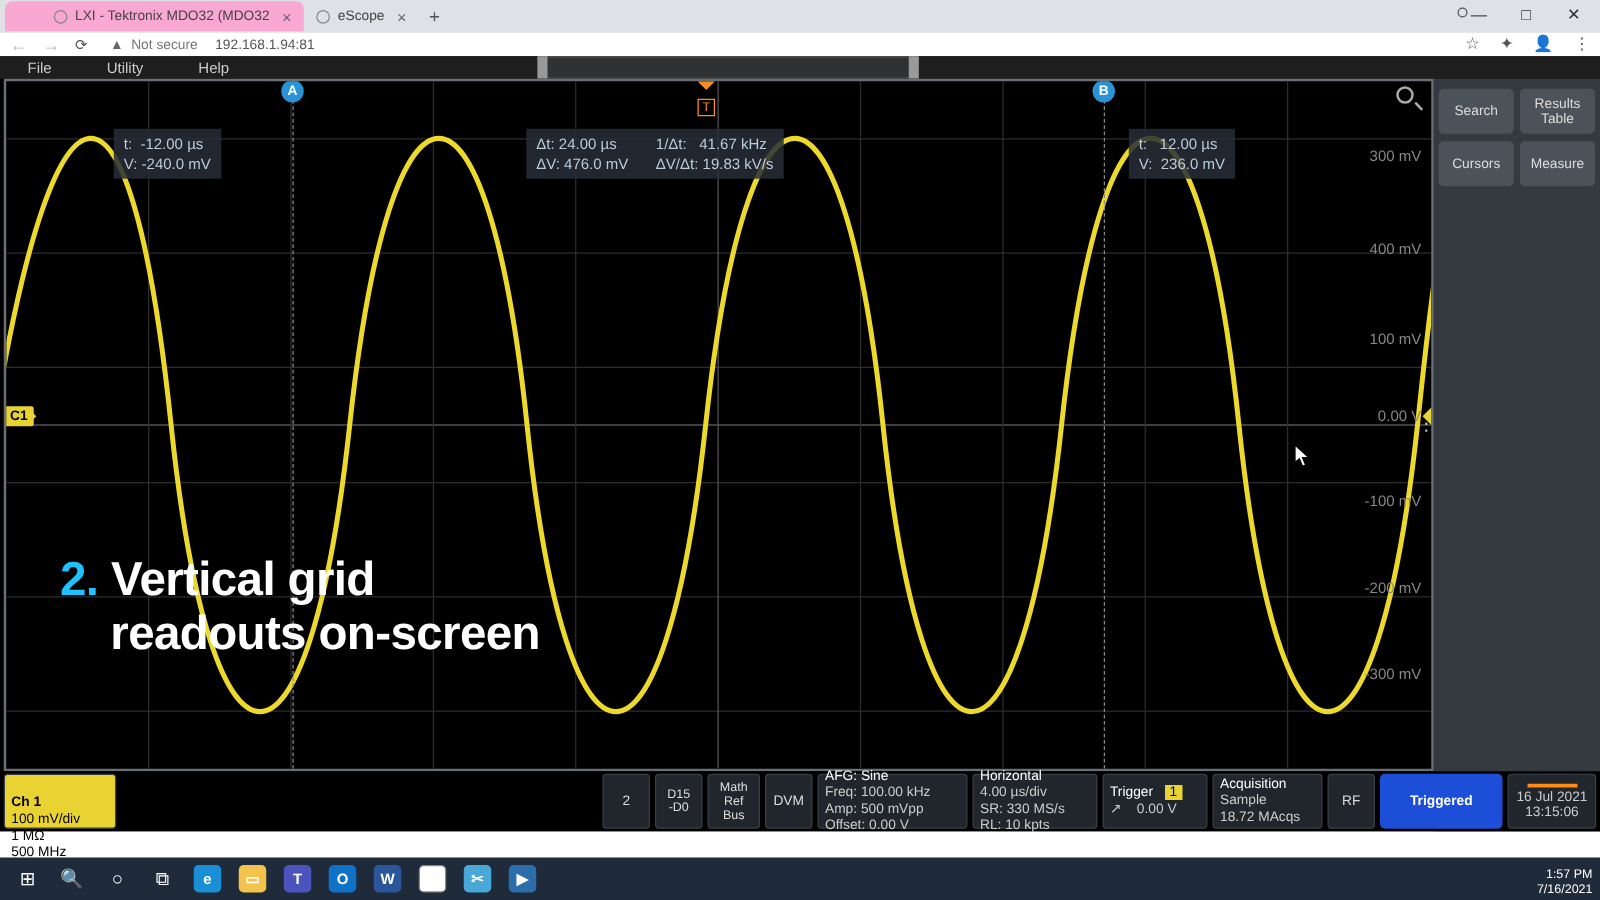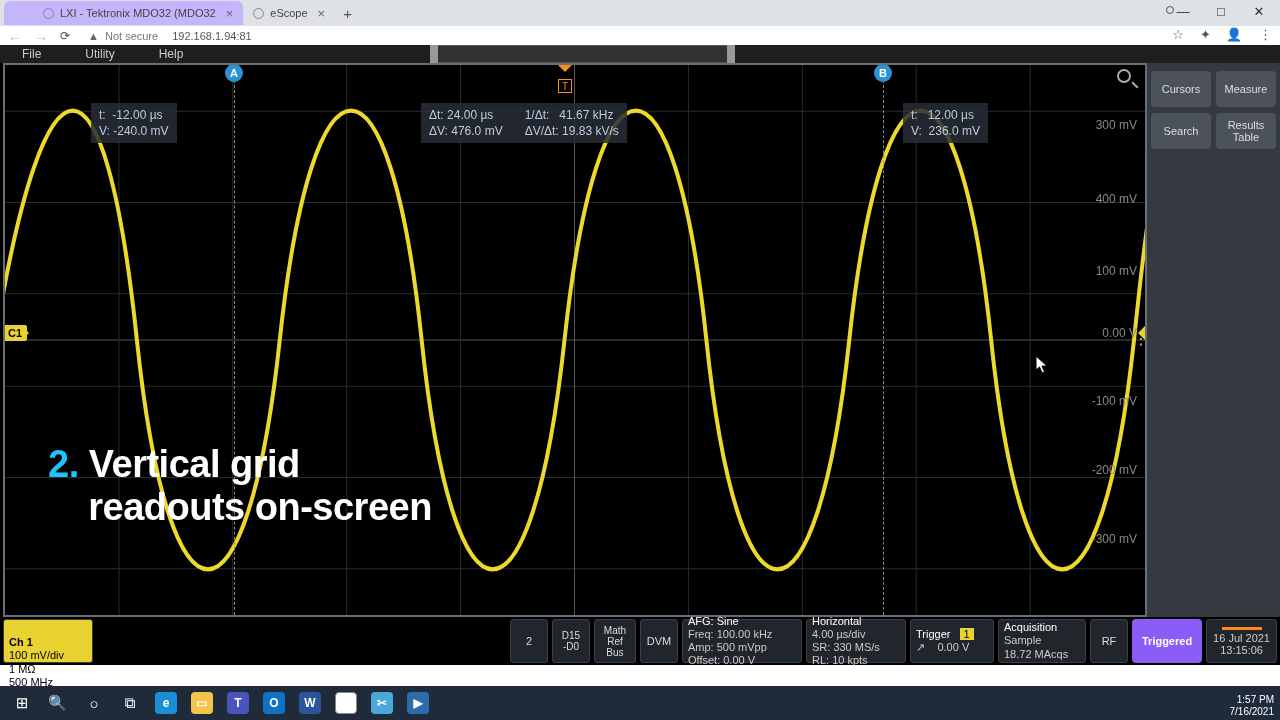--- a/index.html
+++ b/index.html
@@ -3,21 +3,21 @@
 <meta charset="utf-8">
 <style>
   * { box-sizing: border-box; margin: 0; padding: 0; font-family: Arial, Helvetica, sans-serif; }
   html, body { width: 1280px; height: 720px; overflow: hidden; background: #fff; }
   
   
   .chrome     { position:absolute; left:0; top:0; right:0; height:45px; background:#dee1e6; }
   .tabstrip   { display:flex; align-items:center; height:26px; background:#dee1e6; padding-left:4px; position:relative;}
   .tab        { display:flex; align-items:center; height:24px; padding:0 10px; font-size:11px; color:#444;
                 position:relative; }
-  .tab.active { background:#c4b5fd; border-radius:6px 6px 0 0;padding-left:39px; }
+  .tab.active { background:#f9a8d4; border-radius:6px 6px 0 0;padding-left:39px; }
   .tab .favicon { width:11px; height:11px; border:1.5px solid #888; border-radius:50%; margin-right:6px; }
   .tab-close  { margin-left:10px; font-size:13px; color:#666; }
   .addtab     { font-size:15px; margin-left:8px; color:#555; }
   .wincontrols{ position:absolute; right:2px; top:2px; display:flex; gap:0;}
   .wincontrols span{ width:38px; height:22px; text-align:center; font-size:13px; line-height:20px; color:#333; cursor:pointer;}
   .dot        { position:absolute; right:106px; top:6px; width:8px;height:8px;border:1px solid #555;border-radius:50%; }
   .addrbar    { height:19px; background:#fff; display:flex; align-items:center; padding-left:8px; font-size:11px; color:#555; }
   .addrbar .back  {font-size:14px; color:#bbb; margin-right:12px;}
   .addrbar .fwd   {font-size:14px; color:#bbb; margin-right:12px;}
   .addrbar .reload{font-size:12px; color:#555; margin-right:18px;}
@@ -84,22 +84,22 @@
   
   .badges { position:absolute; left:0; right:0; bottom:0; height:48px; background:#000; display:flex;
             gap:4px; padding:2px 3px; font-size:11px; color:#ccc; }
   .badge { background:#21262c; border:1px solid #3a3f46; padding:2px 5px; display:flex;
            flex-direction:column; justify-content:center; line-height:1.2; border-radius:3px;}
   .badge .title{ color:#fff; font-size:11px; white-space:nowrap; }
   .ch1 { background:#e8d332; color:#000; }
   .ch1 .title{ color:#000; font-weight:bold;margin-top:43px; }
   .minibtn{ background:#21262c; border:1px solid #3a3f46; width:38px; display:flex; align-items:center;justify-content:center; border-radius:3px; color:#ddd; text-align:center;}
   .spacer{ flex:1; }
-  .trigbig { background:#8b5cf6; color:#fff; font-weight:bold; display:flex;align-items:center;
-             justify-content:center; padding:0 10px; border-radius:4px;}
+  .trigbig { background:#1d4ed8; color:#fff; font-weight:bold; display:flex;align-items:center;
+             justify-content:center; padding:0 24px; border-radius:4px;}
   .datebadge{ background:#21262c;border:1px solid #3a3f46;display:flex;flex-direction:column;align-items:center;justify-content:center;padding:2px 6px;border-radius:3px;}
   .datebadge .bar{ width:40px;height:3px;background:#ff8c1a;margin-bottom:2px;}
   
   
   .taskbar{ position:absolute; left:0;right:0;bottom:0;height:34px; background:#1f2a3a; display:flex;
             align-items:center; padding-left:4px; }
   .tb-item{ width:36px;height:28px;display:flex;align-items:center;justify-content:center;color:#fff;font-size:15px;}
   .tb-right{ position:absolute; right:6px; bottom:2px; text-align:right; color:#fff; font-size:10px; line-height:1.2;}
   .tb-icon{ width:22px;height:22px;border-radius:4px;display:flex;align-items:center;justify-content:center;font-size:12px;font-weight:bold;}
 </style>
@@ -149,27 +149,27 @@
     <span>Utility</span>
     <span>Help</span>
   </div>
   <div class="ruler">
     <span class="ruler-handle" style="left:-1px"></span>
     <span class="ruler-handle" style="right:-1px"></span>
   </div>
 
   <div class="rpanel">
     <div class="row">
-      <div class="rbtn">Cursors</div>
-      <div class="rbtn">Measure</div>
-    </div>
-    <div class="row">
       <div class="rbtn">Search</div>
       <div class="rbtn" style="white-space:pre">Results
 Table</div>
+    </div>
+    <div class="row">
+      <div class="rbtn">Cursors</div>
+      <div class="rbtn">Measure</div>
     </div>
   </div>
 
   <div class="scope">
     <svg class="grid-svg" viewBox="0 0 1141 536" preserveAspectRatio="none">
       <g stroke="#2d2d2d">
         <line x1="0" y1="45" x2="1141" y2="45"></line>
           <line x1="0" y1="134" x2="1141" y2="134"></line>
         <line x1="0" y1="223" x2="1141" y2="223"></line>
           <line x1="0" y1="268" x2="1141" y2="268" stroke="#555"></line>

